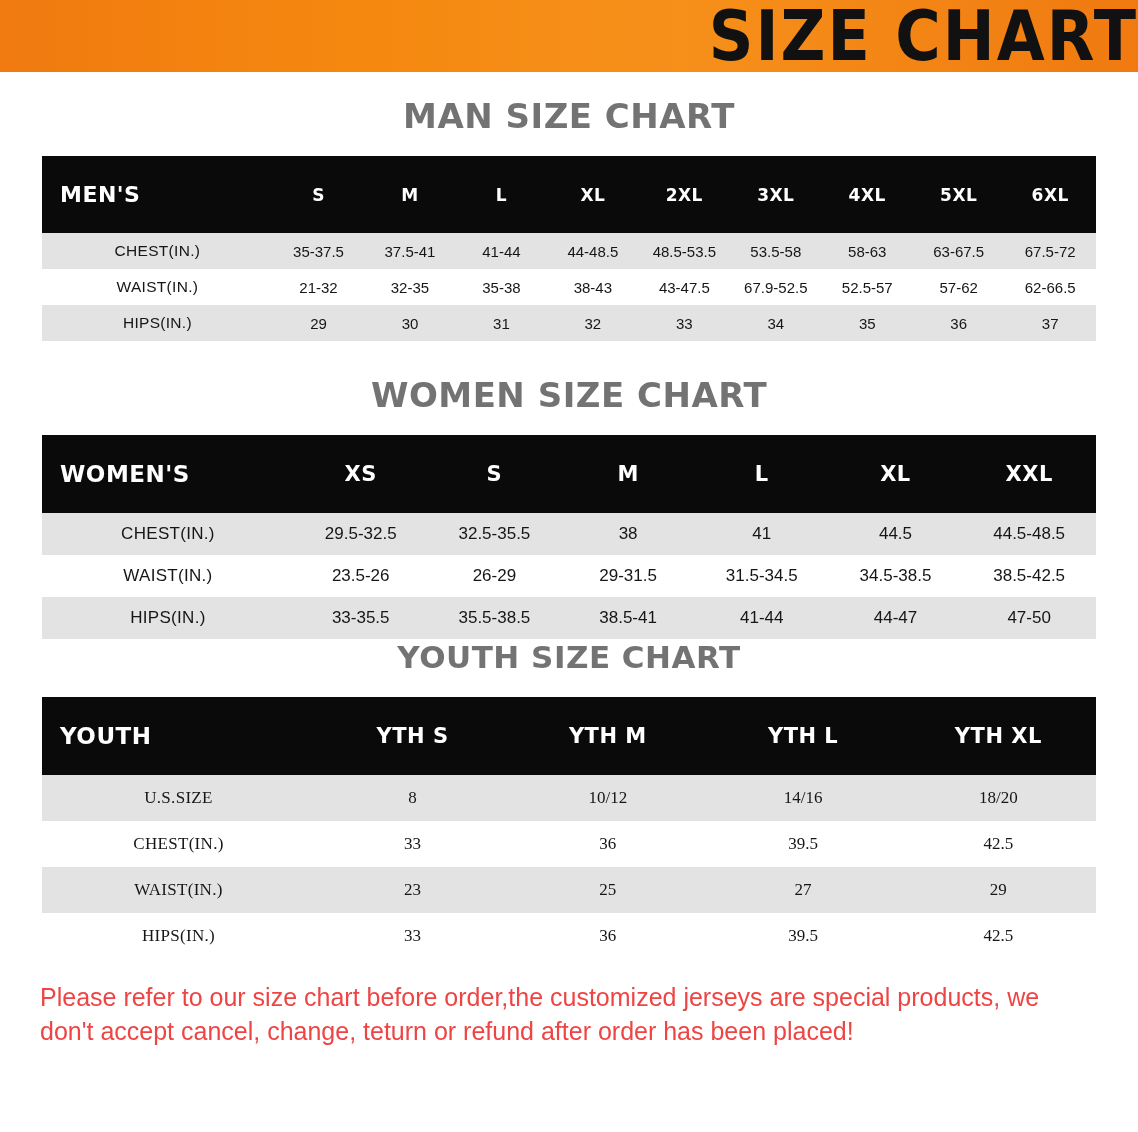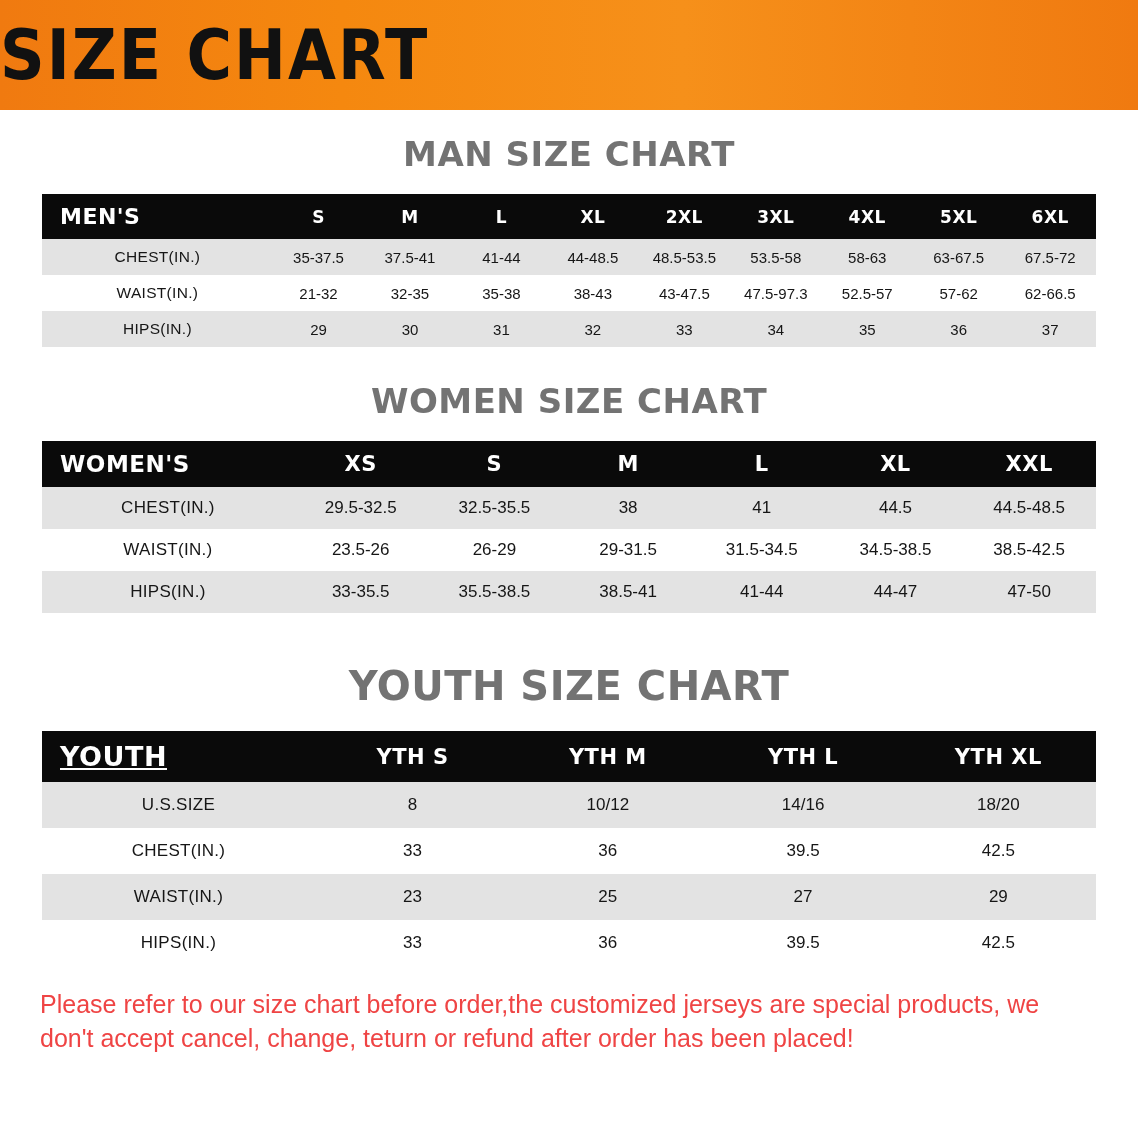--- a/index.html
+++ b/index.html
@@ -15,25 +15,25 @@
     overflow: hidden;
   }
   .page {
     width: 1138px;
     height: 1132px;
     position: relative;
     background: #ffffff;
   }
   
   .banner {
-    height: 110px;
+    height: 72px;
     background: linear-gradient(90deg, #f07a10 0%, #f5880f 30%, #f6901a 60%, #f07a10 100%);
     display: flex;
     align-items: center;
-    justify-content: flex-start;
+    justify-content: flex-end;
   }
   .banner-title {
     font-family: "DejaVu Sans", sans-serif;
     font-weight: bold;
     font-size: 62px;
     letter-spacing: 2px;
     color: #111111;
     line-height: 1;
     transform: scaleY(1.12);
   }
@@ -41,37 +41,37 @@
   .section-title {
     text-align: center;
     font-family: "DejaVu Sans", sans-serif;
     font-weight: bold;
     font-size: 34px;
     letter-spacing: 0.5px;
     color: #737373;
   }
   .man-title   { margin-top: 24px; margin-bottom: 20px; }
   .women-title { margin-top: 34px; margin-bottom: 20px; }
-  .youth-title { margin-top: 50px; margin-bottom: 22px; font-size: 40px; }
+  .youth-title { margin-bottom: 22px; font-size: 31px; }
 
   
   .tbl-wrap {
     margin: 0 42px;
   }
   table {
     width: 100%;
     border-collapse: collapse;
     table-layout: fixed;
   }
   thead th {
     background: #0a0a0a;
     color: #ffffff;
     font-family: "DejaVu Sans", sans-serif;
     font-weight: bold;
-    padding: 10px 2px;
+    padding: 26px 2px;
     font-size: 19px;
     text-align: center;
     letter-spacing: 0.5px;
   }
   thead th.rowhead {
     text-align: left;
     padding-left: 18px;
     font-size: 22px;
   }
   tbody td {
@@ -93,22 +93,22 @@
   #men-table thead th { font-size: 17px; }
   #men-table thead th.rowhead { font-size: 22px; }
   #men-table tbody td { font-size: 15px; }
   #men-table tbody td.rowhead { font-size: 15.5px; }
 
   #women-table thead th { font-size: 21px; }
   #women-table thead th.rowhead { font-size: 23px; }
   #women-table tbody td { font-size: 17px; padding: 11px 2px; }
 
   #youth-table thead th { font-size: 21px; }
-  #youth-table thead th.rowhead { font-size: 27px; text-decoration: underline; }
-  #youth-table tbody td { font-size: 17px; padding: 13px 2px; }
+  #youth-table thead th.rowhead { font-size: 23px; }
+  #youth-table tbody td { font-size: 17px; padding: 13px 2px; font-family: Liberation Serif, serif; }
 
   
   .note {
     margin: 22px 40px 0 40px;
     color: #ef4444;
     font-family: "Liberation Sans", sans-serif;
     font-size: 25px;
     line-height: 1.35;
     text-align: left;
   }
@@ -152,21 +152,21 @@
           <td>63-67.5</td>
           <td>67.5-72</td>
         </tr>
         <tr class="plain">
           <td class="rowhead">WAIST(IN.)</td>
           <td>21-32</td>
           <td>32-35</td>
           <td>35-38</td>
           <td>38-43</td>
           <td>43-47.5</td>
-          <td>47.5-97.3</td>
+          <td>67.9-52.5</td>
           <td>52.5-57</td>
           <td>57-62</td>
           <td>62-66.5</td>
         </tr>
         <tr class="shade">
           <td class="rowhead">HIPS(IN.)</td>
           <td>29</td>
           <td>30</td>
           <td>31</td>
           <td>32</td>

